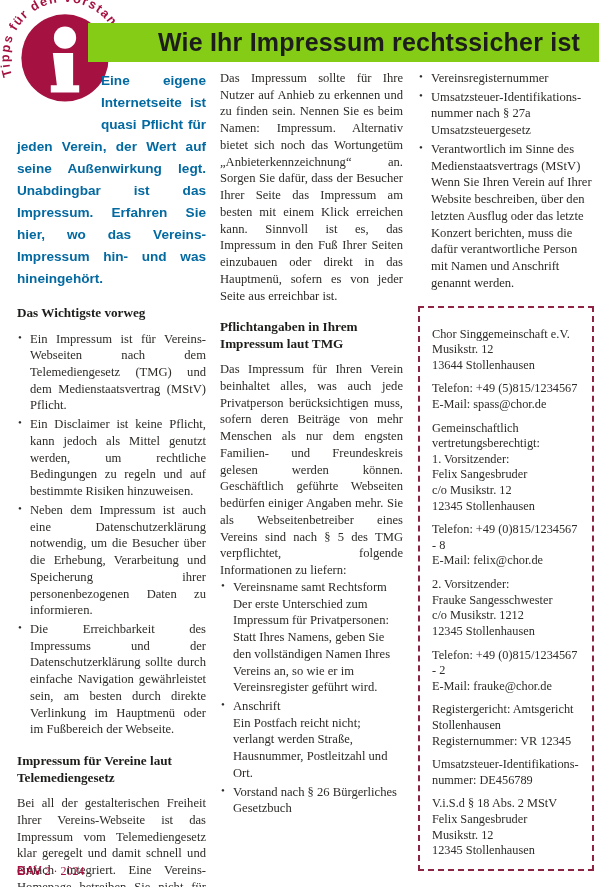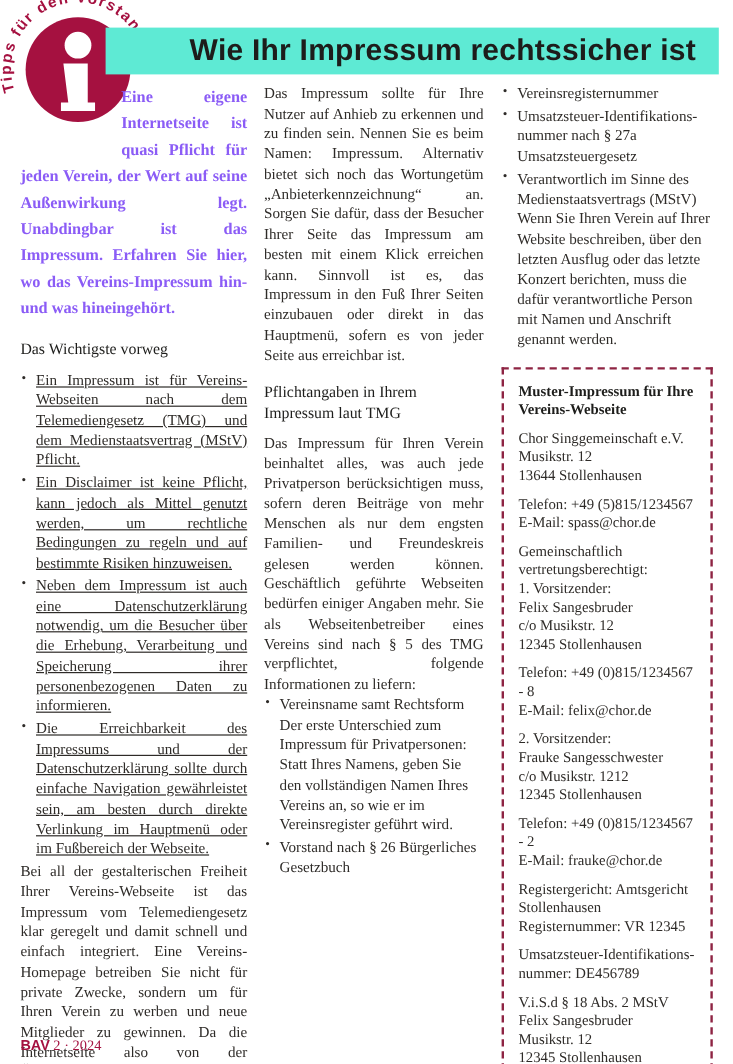--- a/index.html
+++ b/index.html
@@ -4,43 +4,43 @@
 <style>
   * { margin:0; padding:0; box-sizing:border-box; }
   html,body { width:611px; height:887px; background:#ffffff; overflow:hidden; }
   body { position:relative; font-family:"Liberation Serif", serif; color:#2e2b28; }
 
   
   .badge { position:absolute; left:-2px; top:-6px; width:134px; height:134px; }
 
   
   .band { position:absolute; left:88px; top:23px; width:511px; height:39px;
-          background:#5eead4; display:flex; align-items:center; }
+          background:#84cc16; display:flex; align-items:center; }
   .band h1 { font-family:"Liberation Sans", sans-serif; font-weight:700;
              font-size:25px; color:#1d1d1b; padding-left:70px; letter-spacing:0.2px; }
 
   
   .content { position:absolute; left:17px; top:70px; width:577px; display:flex; }
   .col { font-size:12.6px; line-height:1.33; }
   .col1 { width:189px; margin-right:14px; }
   .col2 { width:183px; margin-right:15px; }
   .col3 { width:176px; }
 
-  .intro { font-family:Liberation Serif, serif; font-weight:700;
-           font-size:13.6px; line-height:22px; color:#8b5cf6; text-align:justify; }
+  .intro { font-family:Liberation Sans, sans-serif; font-weight:700;
+           font-size:13.6px; line-height:22px; color:#0369a1; text-align:justify; }
   .badge-spacer { float:left; width:84px; height:66px; }
 
-  h2.sec { font-size:13.2px; font-weight:400; color:#1d1d1b;
+  h2.sec { font-size:13.2px; font-weight:700; color:#1d1d1b;
            margin:15px 0 9px 0; line-height:1.25; }
   .col p { text-align:justify; hyphens:auto; }
 
   ul.b { list-style:none; }
   ul.b li { position:relative; padding-left:13px; margin-bottom:2px; }
   ul.b li::before { content:"•"; position:absolute; left:1px; top:-1px; font-size:11px; }
-  .col1 ul.b li { text-align:justify; hyphens:auto;text-decoration:underline; }
+  .col1 ul.b li { text-align:justify; hyphens:auto; }
   .b .t { display:block; }
   .b .d { display:block; }
 
   
   .ibox { border:2px dashed #8e2443; margin-top:14px; padding:11px 10px 10px 12px;
           font-size:12.3px; line-height:1.27; }
   .ibox .btitle { font-weight:700; color:#1d1d1b; }
   .pre { white-space:pre-line; }
   .ibox .blk { margin-top:8px; }
 
@@ -73,33 +73,38 @@
     <p class="intro"><span class="badge-spacer"></span><span>Eine eigene Internetseite ist quasi Pflicht für jeden Verein, der Wert auf seine Außenwirkung legt. Unabdingbar ist das Impressum. Erfahren Sie hier, wo das Vereins-Impressum hin- und was hineingehört.</span></p>
 
     <h2 class="sec">Das Wichtigste vorweg</h2>
     <ul class="b">
       <li>Ein Impressum ist für Vereins-Webseiten nach dem Telemediengesetz (TMG) und dem Medienstaatsvertrag (MStV) Pflicht.</li>
       <li>Ein Disclaimer ist keine Pflicht, kann jedoch als Mittel genutzt werden, um rechtliche Bedingungen zu regeln und auf bestimmte Risiken hinzuweisen.</li>
       <li>Neben dem Impressum ist auch eine Datenschutzerklärung notwendig, um die Besucher über die Erhebung, Verarbeitung und Speicherung ihrer personenbezogenen Daten zu informieren.</li>
       <li>Die Erreichbarkeit des Impressums und der Datenschutzerklärung sollte durch einfache Navigation gewährleistet sein, am besten durch direkte Verlinkung im Hauptmenü oder im Fußbereich der Webseite.</li>
     </ul>
 
+    <h2 class="sec">Impressum für Vereine laut Telemediengesetz</h2>
     <p>Bei all der gestalterischen Freiheit Ihrer Vereins-Webseite ist das Impressum vom Telemediengesetz klar geregelt und damit schnell und einfach integriert. Eine Vereins-Homepage betreiben Sie nicht für private Zwecke, sondern um für Ihren Verein zu werben und neue Mitglieder zu gewinnen. Da die Internetseite also von der Öffentlichkeit wahrgenommen wird, verlangen das Telemediengesetz (TMG) und der Medienstaatsvertrag (MStV), dass Sie sich und Ihre Mitstreiter zu erkennen geben und damit ansprechbar sind. Dafür ist das Impressum vorgesehen.</p>
   </div>
 
   <div class="col col2">
     <p>Das Impressum sollte für Ihre Nutzer auf Anhieb zu erkennen und zu finden sein. Nennen Sie es beim Namen: Impressum. Alternativ bietet sich noch das Wortungetüm „Anbieterkennzeichnung“ an. Sorgen Sie dafür, dass der Besucher Ihrer Seite das Impressum am besten mit einem Klick erreichen kann. Sinnvoll ist es, das Impressum in den Fuß Ihrer Seiten einzubauen oder direkt in das Hauptmenü, sofern es von jeder Seite aus erreichbar ist.</p>
 
     <h2 class="sec">Pflichtangaben in Ihrem Impressum laut TMG</h2>
     <p>Das Impressum für Ihren Verein beinhaltet alles, was auch jede Privatperson berücksichtigen muss, sofern deren Beiträge von mehr Menschen als nur dem engsten Familien- und Freundeskreis gelesen werden können. Geschäftlich geführte Webseiten bedürfen einiger Angaben mehr. Sie als Webseitenbetreiber eines Vereins sind nach § 5 des TMG verpflichtet, folgende Informationen zu liefern:</p>
 
     <ul class="b">
       <li>
         <span class="t">Vereinsname samt Rechtsform</span>
         <span class="d">Der erste Unterschied zum Impressum für Privatpersonen: Statt Ihres Namens, geben Sie den vollständigen Namen Ihres Vereins an, so wie er im Vereinsregister geführt wird.</span>
+      </li>
+      <li>
+        <span class="t">Anschrift</span>
+        <span class="d">Ein Postfach reicht nicht; verlangt werden Straße, Hausnummer, Postleitzahl und Ort.</span>
       </li>
       <li>
         <span class="t">Vorstand nach § 26 Bürgerliches Gesetzbuch</span>
 
       </li>
 
     </ul>
   </div>
 
   <div class="col col3">
@@ -110,22 +115,20 @@
       <li>
         <span class="t">Umsatzsteuer-Identifikations­nummer nach § 27a Umsatzsteuer­gesetz</span>
       </li>
       <li>
         <span class="t">Verantwortlich im Sinne des Medienstaatsvertrags (MStV)</span>
         <span class="d">Wenn Sie Ihren Verein auf Ihrer Website beschreiben, über den letzten Ausflug oder das letzte Konzert berichten, muss die dafür verantwortliche Person mit Namen und Anschrift genannt werden.</span>
       </li>
     </ul>
 
     <div class="ibox">
-      <div class="btitle pre">Muster-Impressum für Ihre
-Vereins-Webseite</div>
       <div class="blk pre">Chor Singgemeinschaft e.V.
 Musikstr. 12
 13644 Stollenhausen</div>
       <div class="blk pre">Telefon: +49 (5)815/1234567
 E-Mail: spass@chor.de</div>
       <div class="blk pre">Gemeinschaftlich
 vertretungsberechtigt:
 1. Vorsitzender:
 Felix Sangesbruder
 c/o Musikstr. 12

